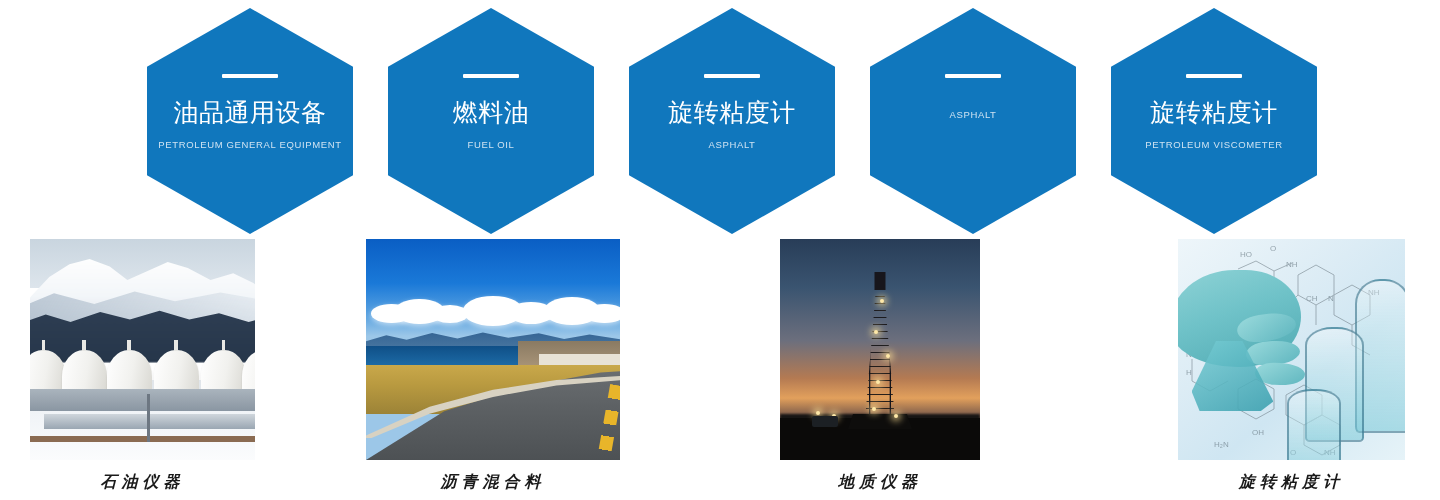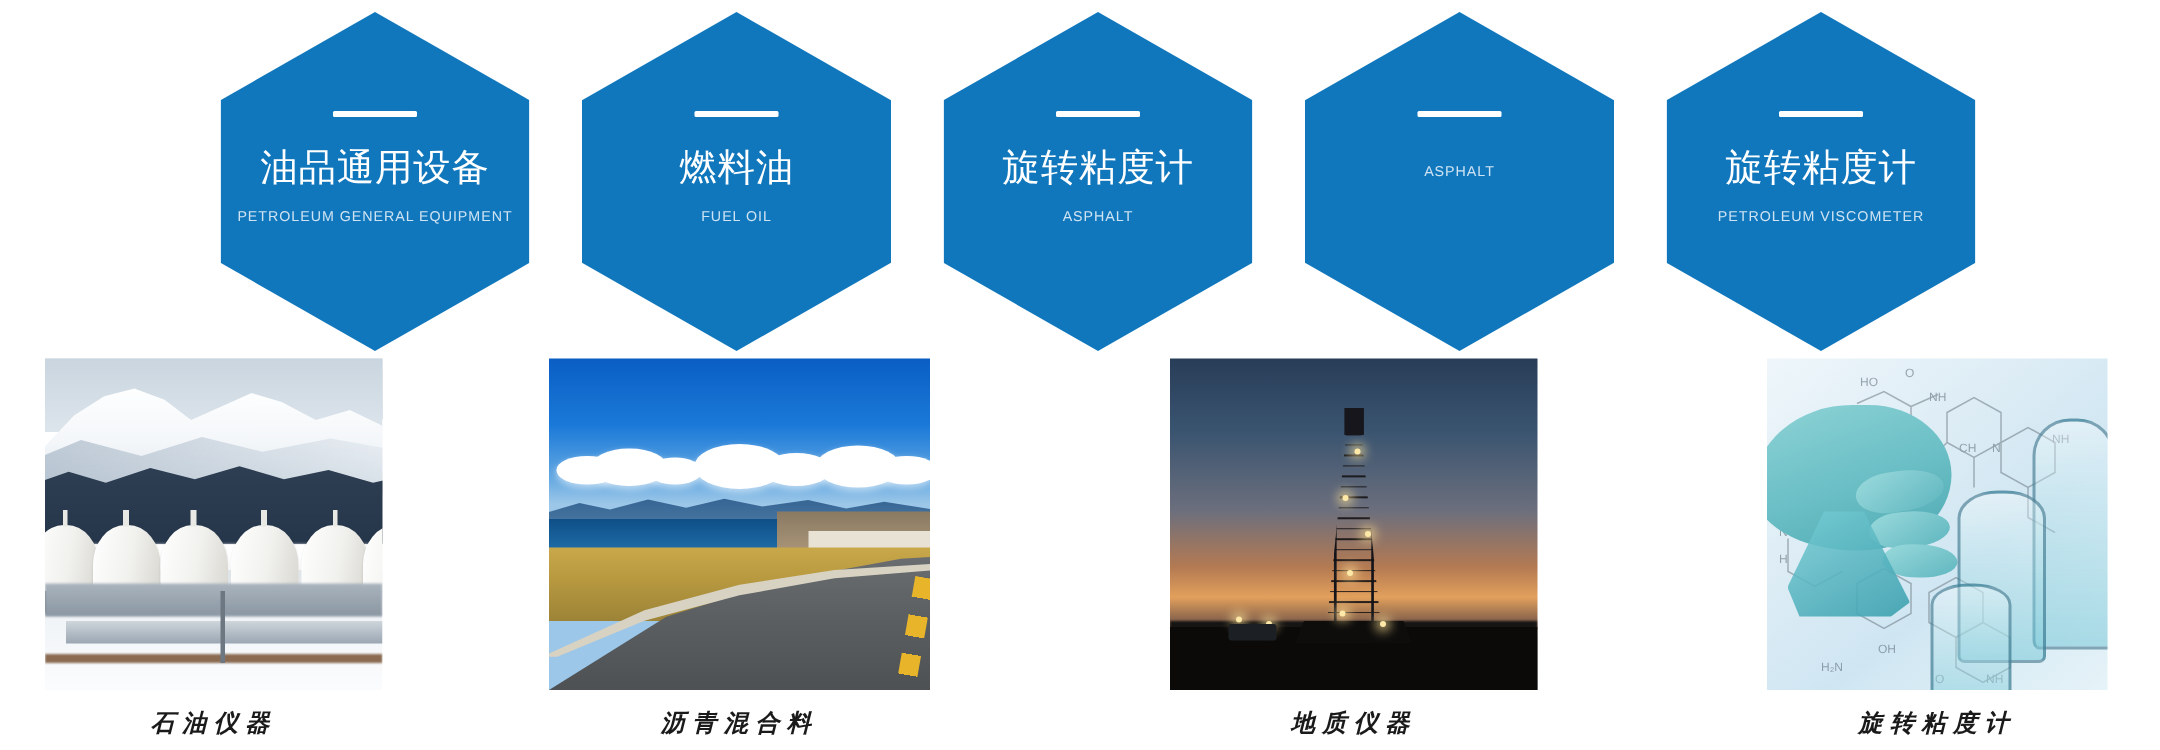--- a/index.html
+++ b/index.html
@@ -331,21 +331,21 @@
         <div class="shore"></div>
         <div class="sand"></div>
         <div class="field"></div>
         <div class="road"></div>
         <div class="edge"></div>
         <div class="line"></div>
       </div>
       <div class="caption">沥青混合料</div>
     </div>
 
-    <div class="card" style="left:780px; width:245px;">
+    <div class="card" style="left:780px; width:200px;">
       <div class="photo p3">
         <div class="horizon"></div>
         <div class="dark"></div>
         <div class="mast"></div>
         <div class="crown"></div>
         <div class="base"></div>
         <div class="lamp" style="left:50%; top:27%;"></div>
         <div class="lamp" style="left:47%; top:41%;"></div>
         <div class="lamp" style="left:53%; top:52%;"></div>
         <div class="lamp" style="left:48%; top:64%;"></div>

